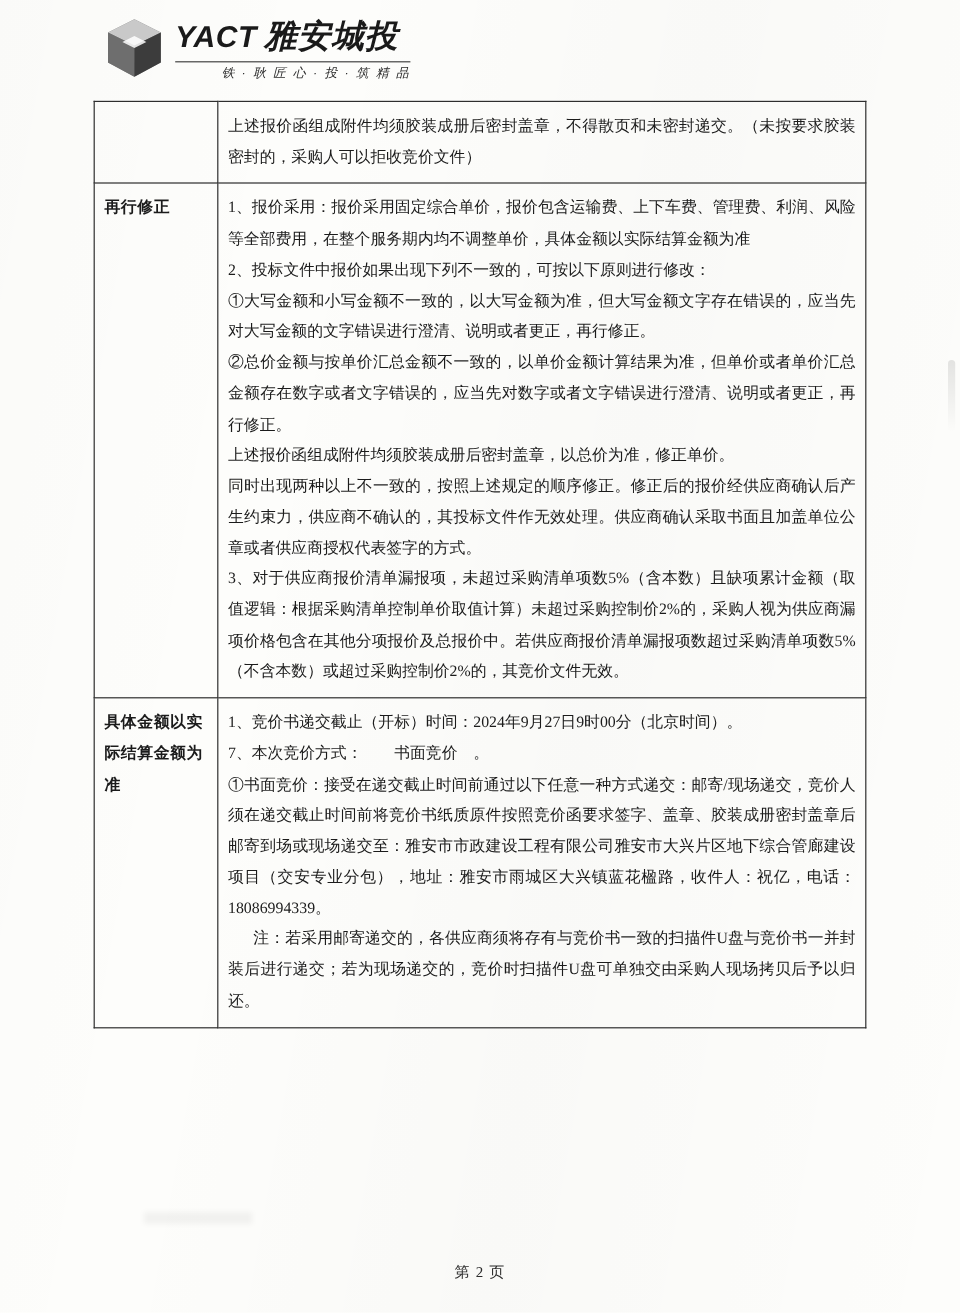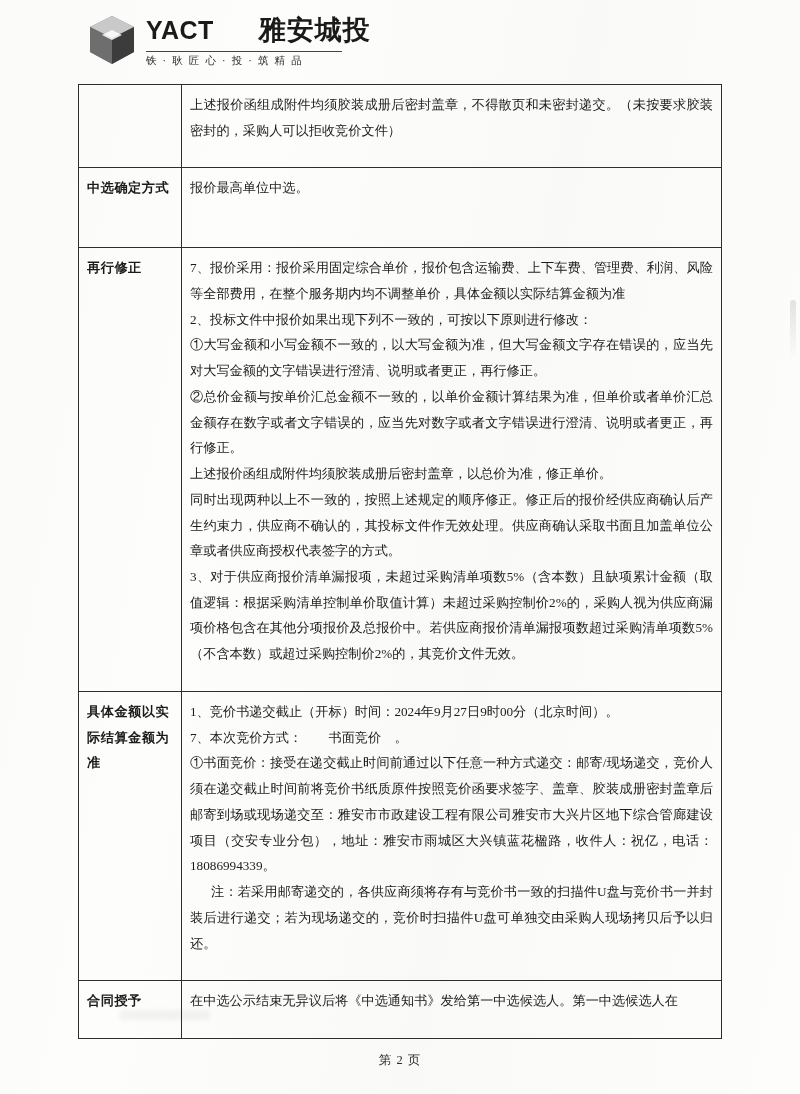--- a/index.html
+++ b/index.html
@@ -29,20 +29,21 @@
       linear-gradient(100deg, rgba(0,0,0,0.012) 0%, rgba(0,0,0,0.0) 28%, rgba(0,0,0,0.015) 60%, rgba(0,0,0,0.0) 100%);
     pointer-events: none;
   }
   .header {
     position: absolute;
     left: 88px;
     top: 12px;
     display: flex;
     align-items: center;
     gap: 10px;
+    font-style: italic;
   }
   .logo-cube {
     width: 48px;
     height: 52px;
     position: relative;
   }
   .logo-cube svg { display:block; }
   .brand {
     display: flex;
     flex-direction: column;
@@ -59,46 +60,45 @@
     font-size: 25px;
     letter-spacing: 0.5px;
     color: #1a1a1a;
   }
   .brand-cn {
     font-family: "Liberation Sans", sans-serif;
     font-weight: bold;
     font-size: 27px;
     letter-spacing: 1px;
     color: #1a1a1a;
-    margin-left: 39px;
   }
   .brand-sub {
     font-family: "Liberation Sans", sans-serif;
     font-size: 10.5px;
     letter-spacing: 1.6px;
     color: #2a2a2a;
     margin-top: 3px;
     border-top: 1px solid #444;
     padding-top: 2px;
     width: 196px;
-    text-align: left;
+    text-align: right;
   }
 
   table.doc {
     position: absolute;
     left: 78px;
     top: 84px;
     width: 644px;
     border-collapse: collapse;
     table-layout: fixed;
   }
   table.doc td {
     border: 1px solid #2e2e2e;
     vertical-align: top;
-    padding: 7px 8px 24px 8px;
+    padding: 7px 8px 9px 8px;
     font-size: 13.2px;
     line-height: 1.95;
     font-family: "Liberation Serif", "DejaVu Serif", serif;
   }
   td.label {
     width: 86px;
     font-weight: bold;
     letter-spacing: 0.5px;
     line-height: 2.1;
   }
@@ -163,58 +163,45 @@
 
   <table class="doc">
     <tbody>
       <tr>
         <td class="label"></td>
         <td class="body">
           <p>上述报价函组成附件均须胶装成册后密封盖章，不得散页和未密封递交。（未按要求胶装密封的，采购人可以拒收竞价文件）</p>
         </td>
       </tr>
 
-      <tr>
-        <td class="label">中选确定方式</td>
-        <td class="body">
-          <p>报价最高单位中选。</p>
-          <p style="height:22px">&nbsp;</p>
-        </td>
-      </tr>
 
       <tr>
         <td class="label">再行修正</td>
         <td class="body">
-          <p>7、报价采用：报价采用固定综合单价，报价包含运输费、上下车费、管理费、利润、风险等全部费用，在整个服务期内均不调整单价，具体金额以实际结算金额为准</p>
+          <p>1、报价采用：报价采用固定综合单价，报价包含运输费、上下车费、管理费、利润、风险等全部费用，在整个服务期内均不调整单价，具体金额以实际结算金额为准</p>
           <p>2、投标文件中报价如果出现下列不一致的，可按以下原则进行修改：</p>
           <p>①大写金额和小写金额不一致的，以大写金额为准，但大写金额文字存在错误的，应当先对大写金额的文字错误进行澄清、说明或者更正，再行修正。</p>
           <p>②总价金额与按单价汇总金额不一致的，以单价金额计算结果为准，但单价或者单价汇总金额存在数字或者文字错误的，应当先对数字或者文字错误进行澄清、说明或者更正，再行修正。</p>
           <p>上述报价函组成附件均须胶装成册后密封盖章，以总价为准，修正单价。</p>
           <p>同时出现两种以上不一致的，按照上述规定的顺序修正。修正后的报价经供应商确认后产生约束力，供应商不确认的，其投标文件作无效处理。供应商确认采取书面且加盖单位公章或者供应商授权代表签字的方式。</p>
           <p class="bold">3、对于供应商报价清单漏报项，未超过采购清单项数5%（含本数）且缺项累计金额（取值逻辑：根据采购清单控制单价取值计算）未超过采购控制价2%的，采购人视为供应商漏项价格包含在其他分项报价及总报价中。若供应商报价清单漏报项数超过采购清单项数5%（不含本数）或超过采购控制价2%的，其竞价文件无效。</p>
         </td>
       </tr>
 
       <tr>
         <td class="label">具体金额以实际结算金额为准</td>
         <td class="body">
           <p>1、竞价书递交截止（开标）时间：2024年9月27日9时00分（北京时间）。</p>
           <p>7、本次竞价方式：　　书面竞价　。</p>
           <p>①书面竞价：接受在递交截止时间前通过以下任意一种方式递交：邮寄/现场递交，竞价人须在递交截止时间前将竞价书纸质原件按照竞价函要求签字、盖章、胶装成册密封盖章后邮寄到场或现场递交至：雅安市市政建设工程有限公司雅安市大兴片区地下综合管廊建设项目（交安专业分包），地址：雅安市雨城区大兴镇蓝花楹路，收件人：祝亿，电话：18086994339。</p>
           <p style="text-indent:1.6em">注：若采用邮寄递交的，各供应商须将存有与竞价书一致的扫描件U盘与竞价书一并封装后进行递交；若为现场递交的，竞价时扫描件U盘可单独交由采购人现场拷贝后予以归还。</p>
         </td>
       </tr>
 
 
-      <tr>
-        <td class="label">合同授予</td>
-        <td class="body">
-          <p>在中选公示结束无异议后将《中选通知书》发给第一中选候选人。第一中选候选人在</p>
-        </td>
-      </tr>
     </tbody>
   </table>
 
   <div class="edge-mark"></div>
   <div class="smudge" style="left:120px; top:1010px; width:90px; height:10px;"></div>
 
   <div class="footer">
     <span>第 2 页</span>
   </div>
 

